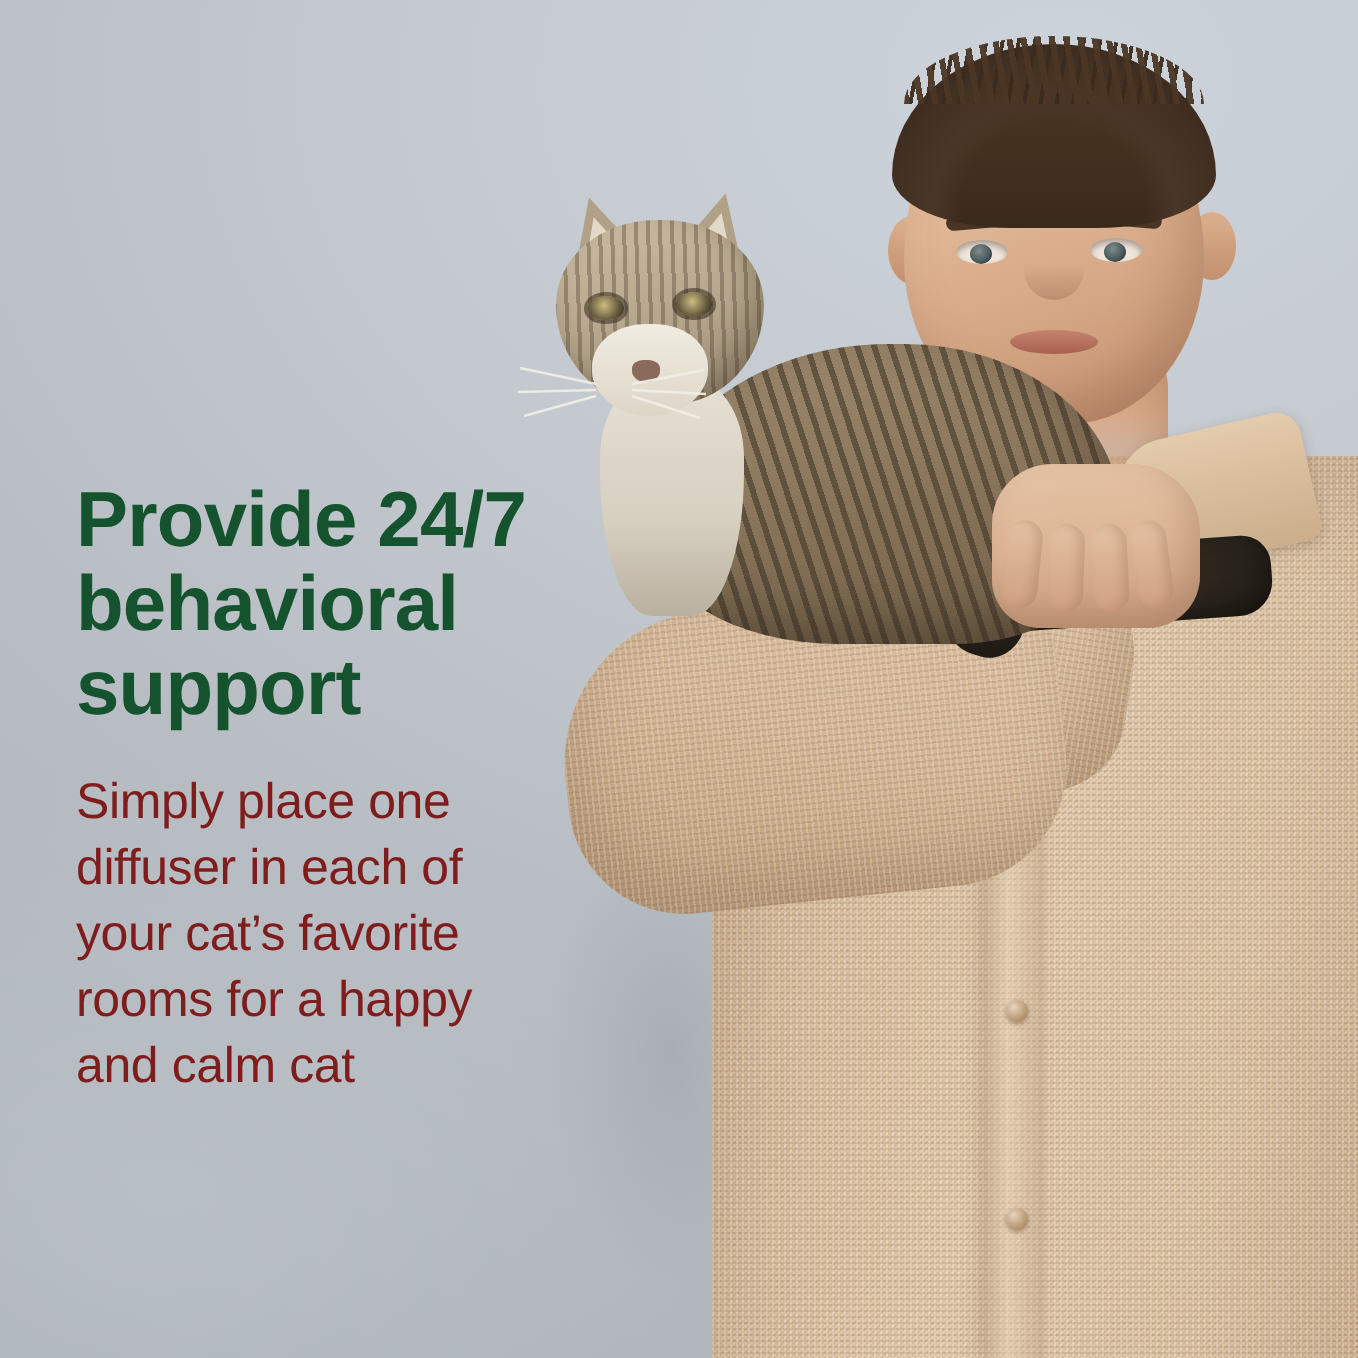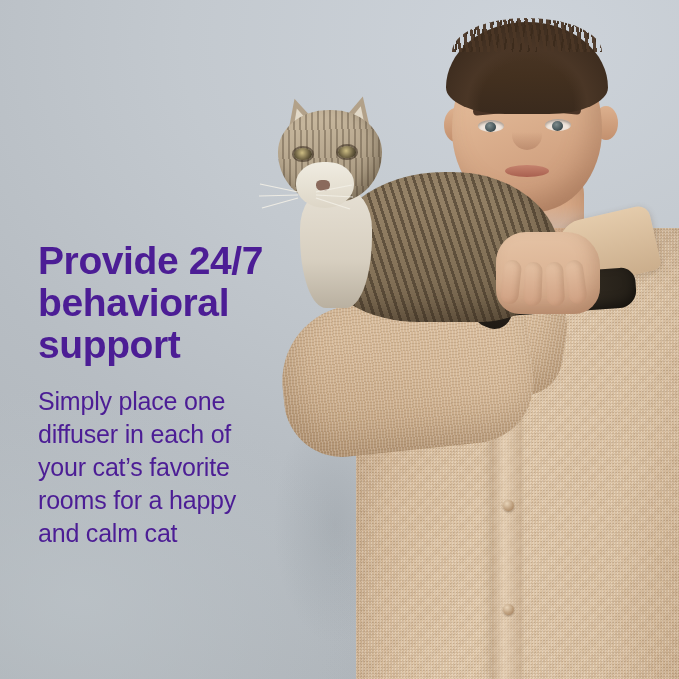--- a/index.html
+++ b/index.html
@@ -322,32 +322,32 @@
 
   
   .text-block {
     position: absolute;
     left: 38px;
     top: 240px;
     width: 300px;
   }
   .headline {
     margin: 0;
-    color: #4c1d95;
+    color: #14532d;
     font-family: "Liberation Sans", sans-serif;
     font-size: 39px;
     font-weight: bold;
     line-height: 42px;
     letter-spacing: -0.4px;
     white-space: pre-line;
   }
   .subcopy {
     margin: 0;
     padding-top: 19px;
-    color: #4c1d95;
+    color: #7f1d1d;
     font-family: "Liberation Sans", sans-serif;
     font-size: 25px;
     font-weight: normal;
     line-height: 33px;
     letter-spacing: -0.2px;
     white-space: pre-line;
   }
 
   .soft-shadow {
     position: absolute;

